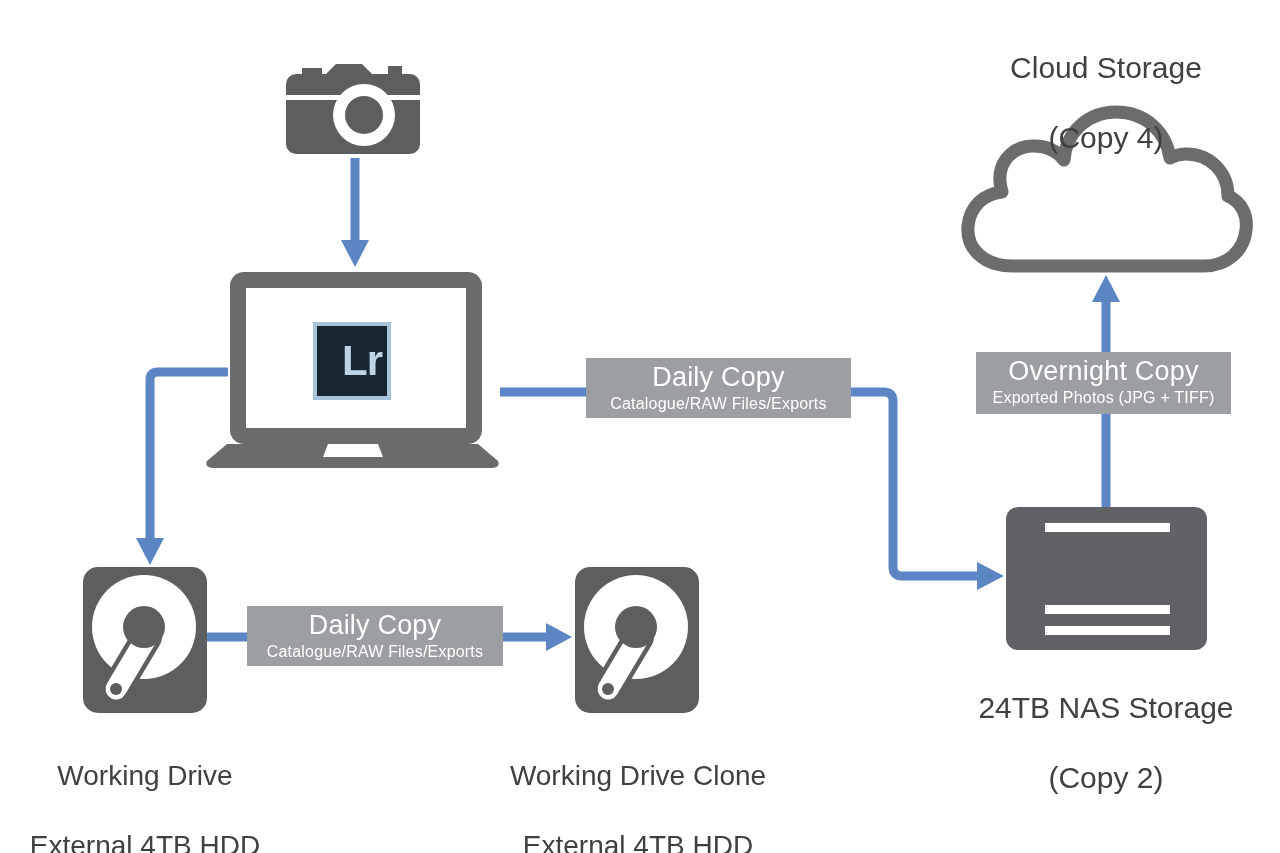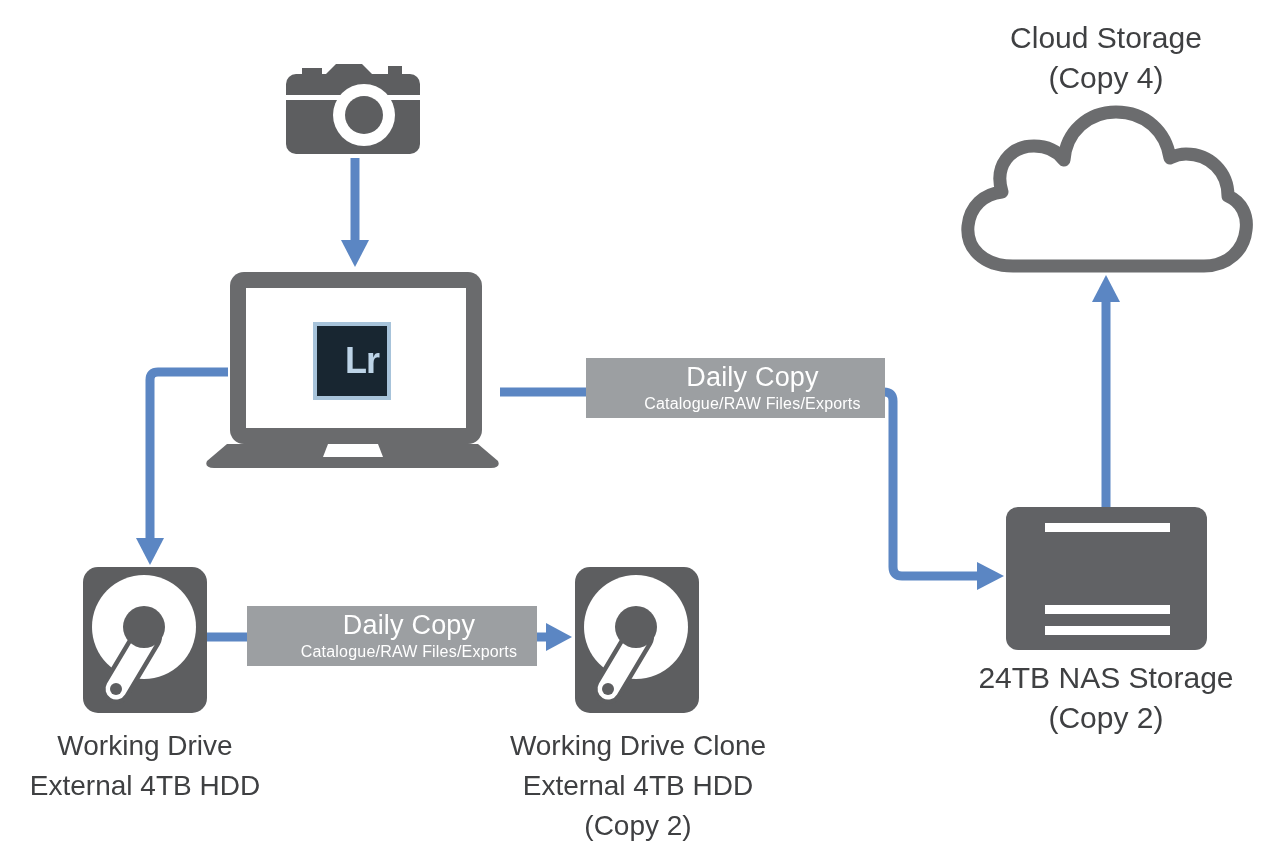--- a/index.html
+++ b/index.html
@@ -13,21 +13,20 @@
   .abs{position:absolute;}
   svg{display:block;}
 
   
   .edge-label{
     position:absolute;
     background:#9c9fa2;
     color:#ffffff;
     text-align:center;
     line-height:1;
-    padding-left:34px;
   }
   .edge-label .title{
     font-size:27px;
     line-height:31px;
     padding-top:4px;
     letter-spacing:0.2px;
   }
   .edge-label .subtitle{
     font-size:16px;
     line-height:22px;
@@ -37,34 +36,35 @@
   
   .caption{
     position:absolute;
     color:#3f4042;
     text-align:center;
   }
   .caption .line{
     font-size:28px;
     line-height:40px;
     white-space:nowrap;
+    margin-top:30px;
   }
   .caption.big .line{font-size:30px;}
 
   
   .lr-badge{
     position:absolute;
     left:313px;top:322px;
     width:78px;height:78px;
     box-sizing:border-box;
     background:#182631;
     border:4px solid #a7c3da;
     display:flex;align-items:center;justify-content:center;
     color:#bdd4e7;
-    font-size:36px;
+    font-size:42px;
     font-weight:bold;
     letter-spacing:-1px;
     padding-left:20px;
   }
 </style>
 </head>
 <body>
 
 <div class="canvas">
 
@@ -169,14 +169,18 @@
   <div class="edge-label" style="left:586px;top:358px;width:265px;height:60px">
     <div class="title">Daily Copy</div>
     <div class="subtitle">Catalogue/RAW Files/Exports</div>
   </div>
 
   <div class="edge-label" style="left:247px;top:606px;width:256px;height:60px">
     <div class="title">Daily Copy</div>
     <div class="subtitle">Catalogue/RAW Files/Exports</div>
   </div>
 
+  <div class="edge-label" style="left:976px;top:352px;width:255px;height:62px">
+    <div class="title">Overnight Copy</div>
+    <div class="subtitle">Exported Photos (JPG + TIFF)</div>
+  </div>
 
 </div>
 
 </body></html>

